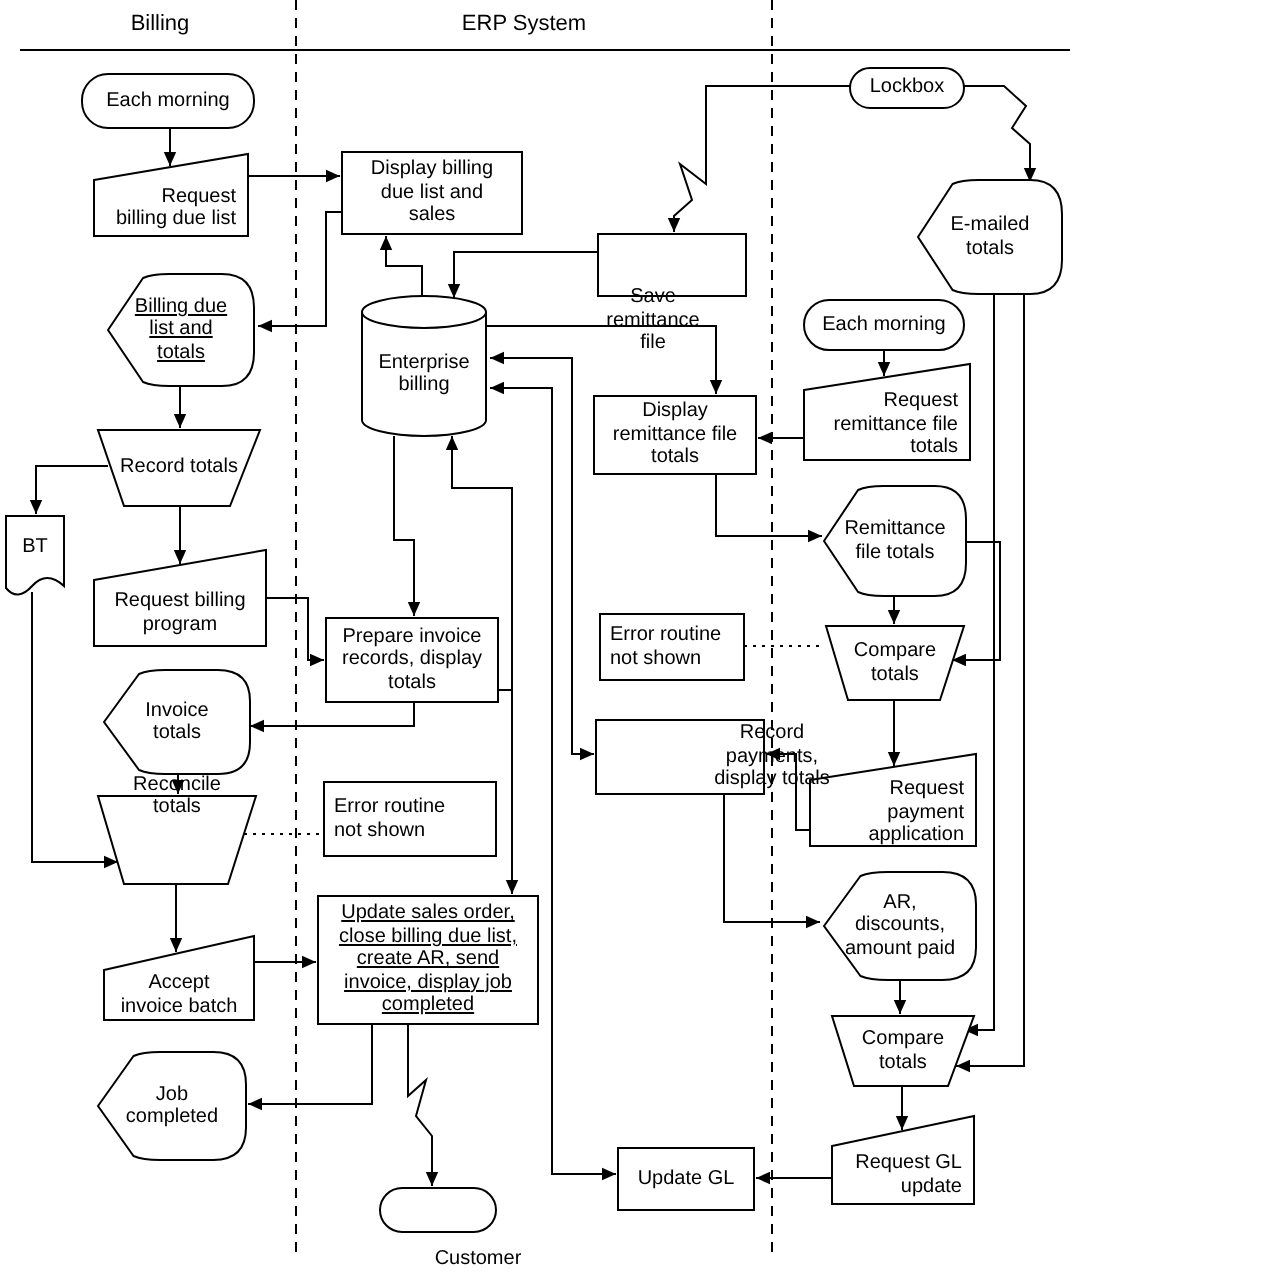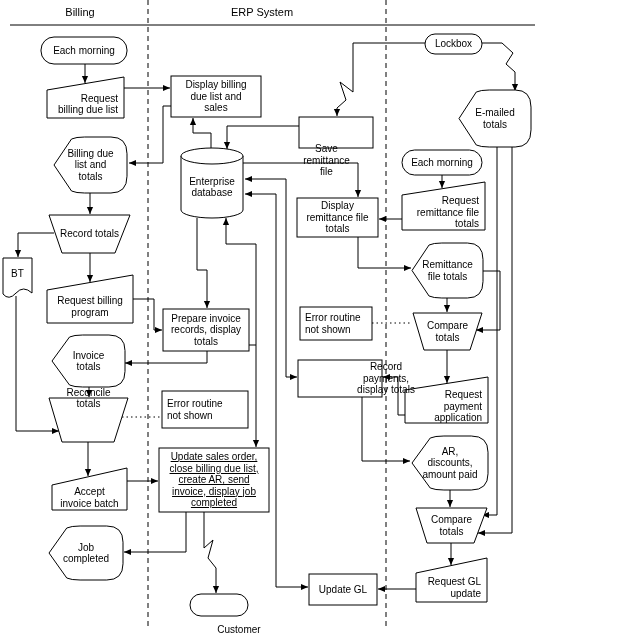--- a/index.html
+++ b/index.html
@@ -133,42 +133,42 @@
       <path d="M413,313 L482,313 L470,350 L424,350 Z" fill="#ffffff" stroke="#000000" stroke-width="1"></path>
       <path d="M405,390 L488,377 L488,423 L405,423 Z" fill="#ffffff" stroke="#000000" stroke-width="1"></path>
       <path d="M412,463 L430.24,438 Q434.8,436 443.92,436 L471.28,436 Q488,436 488,452.2 L488,473.8 Q488,490 471.28,490 L443.92,490 Q434.8,490 430.24,488 Z" fill="#ffffff" stroke="#000000" stroke-width="1"></path>
       <path d="M416,508 L487,508 L474,543 L427,543 Z" fill="#ffffff" stroke="#000000" stroke-width="1"></path>
       <path d="M416,573 L487,558 L487,602 L416,602 Z" fill="#ffffff" stroke="#000000" stroke-width="1"></path>
     </svg>
   <div id="labels">
       <div class="lbl" style="left: 41px; top: 37px; width: 86px; height: 27px;">Each morning</div>
       <div class="lbl right" style="left: 47px; top: 83.5px; width: 77px; height: 41px;">Request
 billing due list</div>
-      <div class="lbl" style="left: 54px; top: 137px; width: 73px; height: 56px;">Billing due
+      <div class="lbl" style="left: 54px; top: 137px; width: 73px; height: 56px; text-decoration: underline;">Billing due
 list and
 totals</div>
       <div class="lbl" style="left: 49px; top: 215px; width: 81px; height: 38px;">Record totals</div>
       <div class="lbl" style="left: 3px; top: 258px; width: 29px; height: 32px;">BT</div>
       <div class="lbl" style="left: 47px; top: 282.5px; width: 86px; height: 48px;">Request billing
 program</div>
       <div class="lbl" style="left: 52px; top: 335px; width: 73px; height: 52px;">Invoice
 totals</div>
       <div class="lbl" style="left: 49px; top: 376px; width: 79px; height: 44px;">Reconcile
 totals</div>
       <div class="lbl" style="left: 52px; top: 476.5px; width: 75px; height: 42px;">Accept
 invoice batch</div>
       <div class="lbl" style="left: 49px; top: 526px; width: 74px; height: 54px;">Job
 completed</div>
       <div class="lbl" style="left: 171px; top: 76px; width: 90px; height: 41px;">Display billing
 due list and
 sales</div>
       <div class="lbl" style="left: 299px; top: 117px; width: 55px; height: 31px; margin-top: 28px;">Save
 remittance file</div>
       <div class="lbl" style="left: 181px; top: 158px; width: 62px; height: 58px;">Enterprise
-database</div>
+billing</div>
       <div class="lbl" style="left: 297px; top: 198px; width: 81px; height: 39px;">Display
 remittance file
 totals</div>
       <div class="lbl" style="left: 163px; top: 309px; width: 86px; height: 42px;">Prepare invoice
 records, display
 totals</div>
       <div class="lbl left" style="left: 300px; top: 307px; width: 72px; height: 33px;">Error routine
 not shown</div>
       <div class="lbl" style="left: 298px; top: 360px; width: 84px; height: 37px; margin-left: 46px;">Record
 payments,

